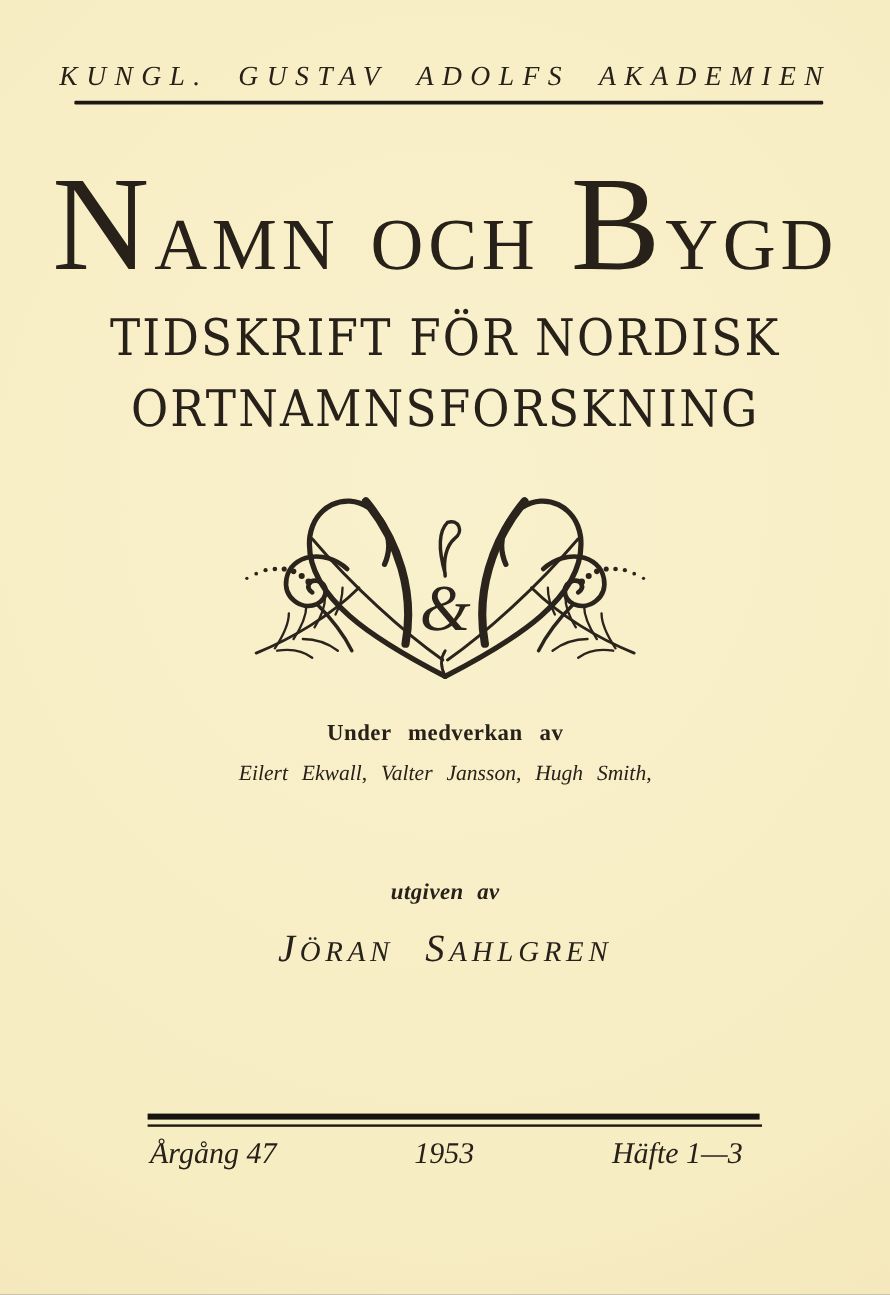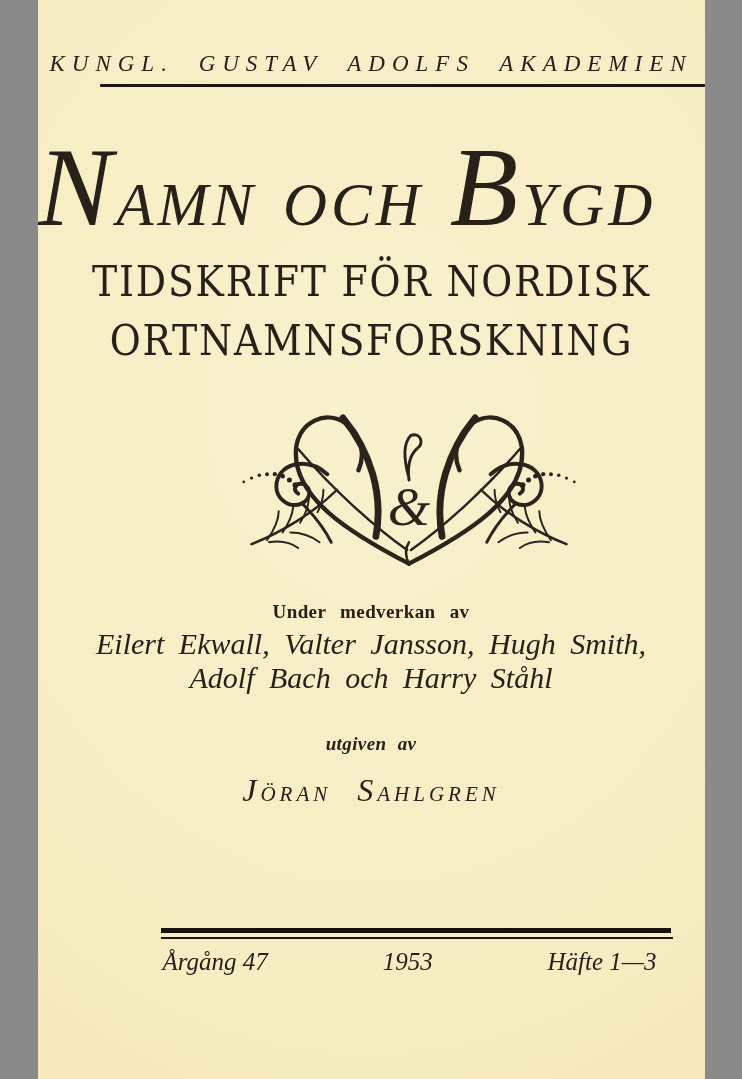--- a/index.html
+++ b/index.html
@@ -1,18 +1,18 @@
 <!DOCTYPE html>
 <html><head>
 <meta charset="utf-8">
 <style>
   html,body{margin:0;padding:0;background:#8a8a8a;}
   .page{
     position:relative;
-    width:667px;height:1079px;
+    width:742px;height:1079px;
     margin:0 auto;
     background:
       radial-gradient(130% 95% at 50% 38%, #f9f1cd 0%, #f7edc3 58%, #efe1b1 100%);
     font-family:"Liberation Serif", serif;
     color:#272119;
     overflow:hidden;
   }
   
   .academy{
     position:absolute;top:51px;left:0;right:0;
@@ -21,21 +21,21 @@
     letter-spacing:7px;word-spacing:12px;
     white-space:nowrap;
   }
   .rule-top{
     position:absolute;top:84px;left:62px;width:624px;height:3px;
     background:#1c1712;border-radius:1px;
   }
   
   .title{
     position:absolute;top:131px;left:0;right:0;
-    text-align:left;line-height:1;white-space:nowrap;font-style:italic;
+    text-align:center;line-height:1;white-space:nowrap;
   }
   .tword{display:inline-block;letter-spacing:4px;}
   .tword + .tword{margin-left:22px;}
   .tlead{font-size:112px;}
   .trest{font-size:61px;}
   
   .subtitle{
     position:absolute;top:252px;left:0;right:0;
     text-align:center;
     font-family:"DejaVu Serif", serif;
@@ -53,36 +53,36 @@
     font-style:italic;font-size:56px;
   }
   
   .contrib-intro{
     position:absolute;top:601px;left:0;right:0;text-align:center;
     font-weight:700;font-size:19px;
     word-spacing:9px;letter-spacing:.4px;
   }
   .contrib-names{
     position:absolute;top:627px;left:0;right:0;text-align:center;
-    font-style:italic;font-size:30px;line-height:34px;word-spacing:7px;
+    font-style:italic;font-size:18px;line-height:34px;word-spacing:7px;
   }
   
   .editor-intro{
     position:absolute;top:733px;left:0;right:0;text-align:center;
     font-style:italic;font-weight:700;font-size:19px;
     word-spacing:6px;letter-spacing:.4px;
   }
   .editor-name{
     position:absolute;top:742px;left:0;right:0;text-align:center;
     font-style:italic;line-height:1.2;white-space:nowrap;
   }
   .eword{display:inline-block;letter-spacing:4px;}
   .eword + .eword{margin-left:22px;margin-top:29px;}
   .elead{font-size:32px;}
-  .erest{font-size:21px;}
+  .erest{font-size:24px;}
   
   .publishers{
     position:absolute;top:858px;left:0;right:0;text-align:center;
     font-style:italic;font-size:26px;line-height:33px;word-spacing:6px;
   }
   
   .rule-thick{position:absolute;top:928px;left:123px;width:510px;height:5px;background:#171310;}
   .rule-thin{position:absolute;top:937px;left:123px;width:512px;height:2px;background:#1c1712;}
   .footer{
     position:absolute;top:948px;left:125px;width:494px;
@@ -163,21 +163,20 @@
       <circle cx="303" cy="94" r="2.6"></circle>
         <circle cx="297" cy="99" r="2.8"></circle>
 
       <text x="180" y="140" text-anchor="middle">&amp;</text>
     </svg>
   </div>
 
   <div class="contrib-intro">Under medverkan av</div>
   <div class="contrib-names">
     <div>Eilert Ekwall, Valter Jansson, Hugh Smith,</div>
-    <div>Adolf Bach och Harry Ståhl</div>
   </div>
 
   <div class="editor-intro">utgiven av</div>
   <div class="editor-name">
     <span class="eword"><span class="elead">J</span><span class="erest">ÖRAN</span></span>
     <span class="eword"><span class="elead">S</span><span class="erest">AHLGREN</span></span>
   </div>
 
 
   <div class="rule-thick"></div>

